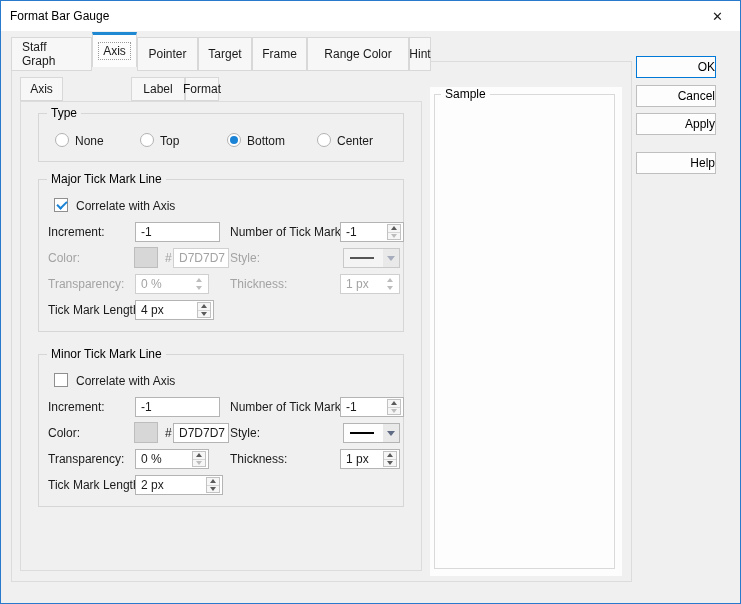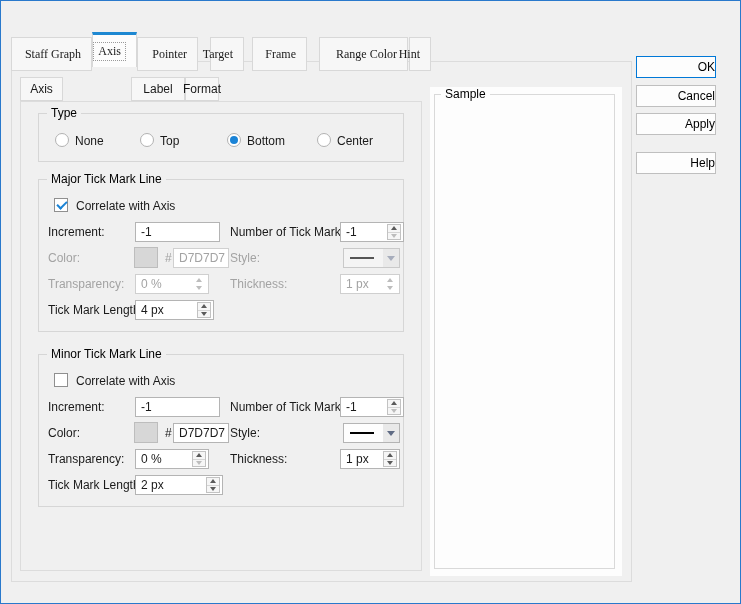--- a/index.html
+++ b/index.html
@@ -8,22 +8,22 @@
     position:relative;width:741px;height:604px;
     border:1px solid #2979cc;background:#f0f0f0;
     font-family:"Liberation Sans",sans-serif;font-size:12px;color:#1a1a1a;
     overflow:hidden;
   }
   
   .titlebar{position:absolute;left:0;top:0;right:0;height:30px;background:#ffffff;}
   .title{position:absolute;left:9px;top:0;line-height:30px;font-size:12px;color:#000;}
   .closebtn{position:absolute;right:0;top:0;width:45px;height:30px;display:flex;align-items:center;justify-content:center;font-size:13px;color:#1a1a1a;cursor:default;background:#ffffff;}
   
-  .tab{position:absolute;height:24px;top:36px;display:flex;align-items:center;justify-content:flex-end;
-       background:#f7f7f7;border:1px solid #d8d8d8;padding:16px 10px;z-index:1;font-family:Liberation Serif, serif;}
+  .tab{position:absolute;height:24px;top:36px;display:flex;align-items:center;justify-content:center;
+       background:#f7f7f7;border:1px solid #d8d8d8;padding:16px 10px;z-index:1;}
   .tab.active{top:31px;height:30px;background:#fcfcfc;border-top:3px solid #1e88d2;border-bottom:none;z-index:3;}
   .subtab{position:absolute;height:24px;top:76px;display:flex;align-items:center;justify-content:center;
        background:#f7f7f7;border:1px solid #d8d8d8;padding:0 10px;z-index:1;}
   .subtab.active{top:72px;height:29px;background:#f4f4f4;border-top:3px solid #1e88d2;border-bottom:none;z-index:3;}
   .focusbox{border:1px dotted #9a9a9a;padding:1px 4px;}
   
   .pagebox{position:absolute;left:10px;top:60px;width:621px;height:521px;border:1px solid #dcdcdc;background:#f0f0f0;z-index:0;}
   .subbox{position:absolute;left:19px;top:100px;width:402px;height:470px;border:1px solid #dcdcdc;z-index:2;}
   .group{position:absolute;border:1px solid #d6d6d6;z-index:4;}
   .group-label{position:absolute;top:-8px;left:8px;background:#f0f0f0;padding:0 4px;line-height:14px;white-space:nowrap;color:#000;}
@@ -70,40 +70,46 @@
   
   .btn{position:absolute;left:635px;width:80px;height:22px;background:#fdfdfd;border:1px solid #bfbfbf;
     display:flex;align-items:center;justify-content:flex-end;color:#000;}
   .btn.default{border-color:#0078d7;}
 </style>
 </head>
 <body>
 
 <div class="win">
 
+  <div class="titlebar">
+    <div class="title">Format Bar Gauge</div>
+    <div class="closebtn">
+      <span>✕</span>
+    </div>
+  </div>
 
   <div class="pagebox"></div>
   <div class="subbox"></div>
 
   <div class="tab" style="left:10px;width:81px;">
       <span>Staff Graph</span>
     </div>
   <div class="tab active" style="left:91px;width:45px;">
       <span class="focusbox">Axis</span>
     </div>
   <div class="tab" style="left:136px;width:61px;">
       <span>Pointer</span>
     </div>
-  <div class="tab" style="left:209px;width:34px;">
+  <div class="tab" style="left:197px;width:54px;">
       <span>Target</span>
     </div>
   <div class="tab" style="left:251px;width:55px;">
       <span>Frame</span>
     </div>
-  <div class="tab" style="left:306px;width:89px;margin-left:12px;">
+  <div class="tab" style="left:306px;width:102px;">
       <span>Range Color</span>
     </div>
   <div class="tab" style="left:408px;width:22px;">
       <span>Hint</span>
     </div>
 
   <div class="subtab" style="left:19px;width:43px;">
       <span>Axis</span>
     </div>
   <div class="subtab" style="left:130px;width:54px;">

